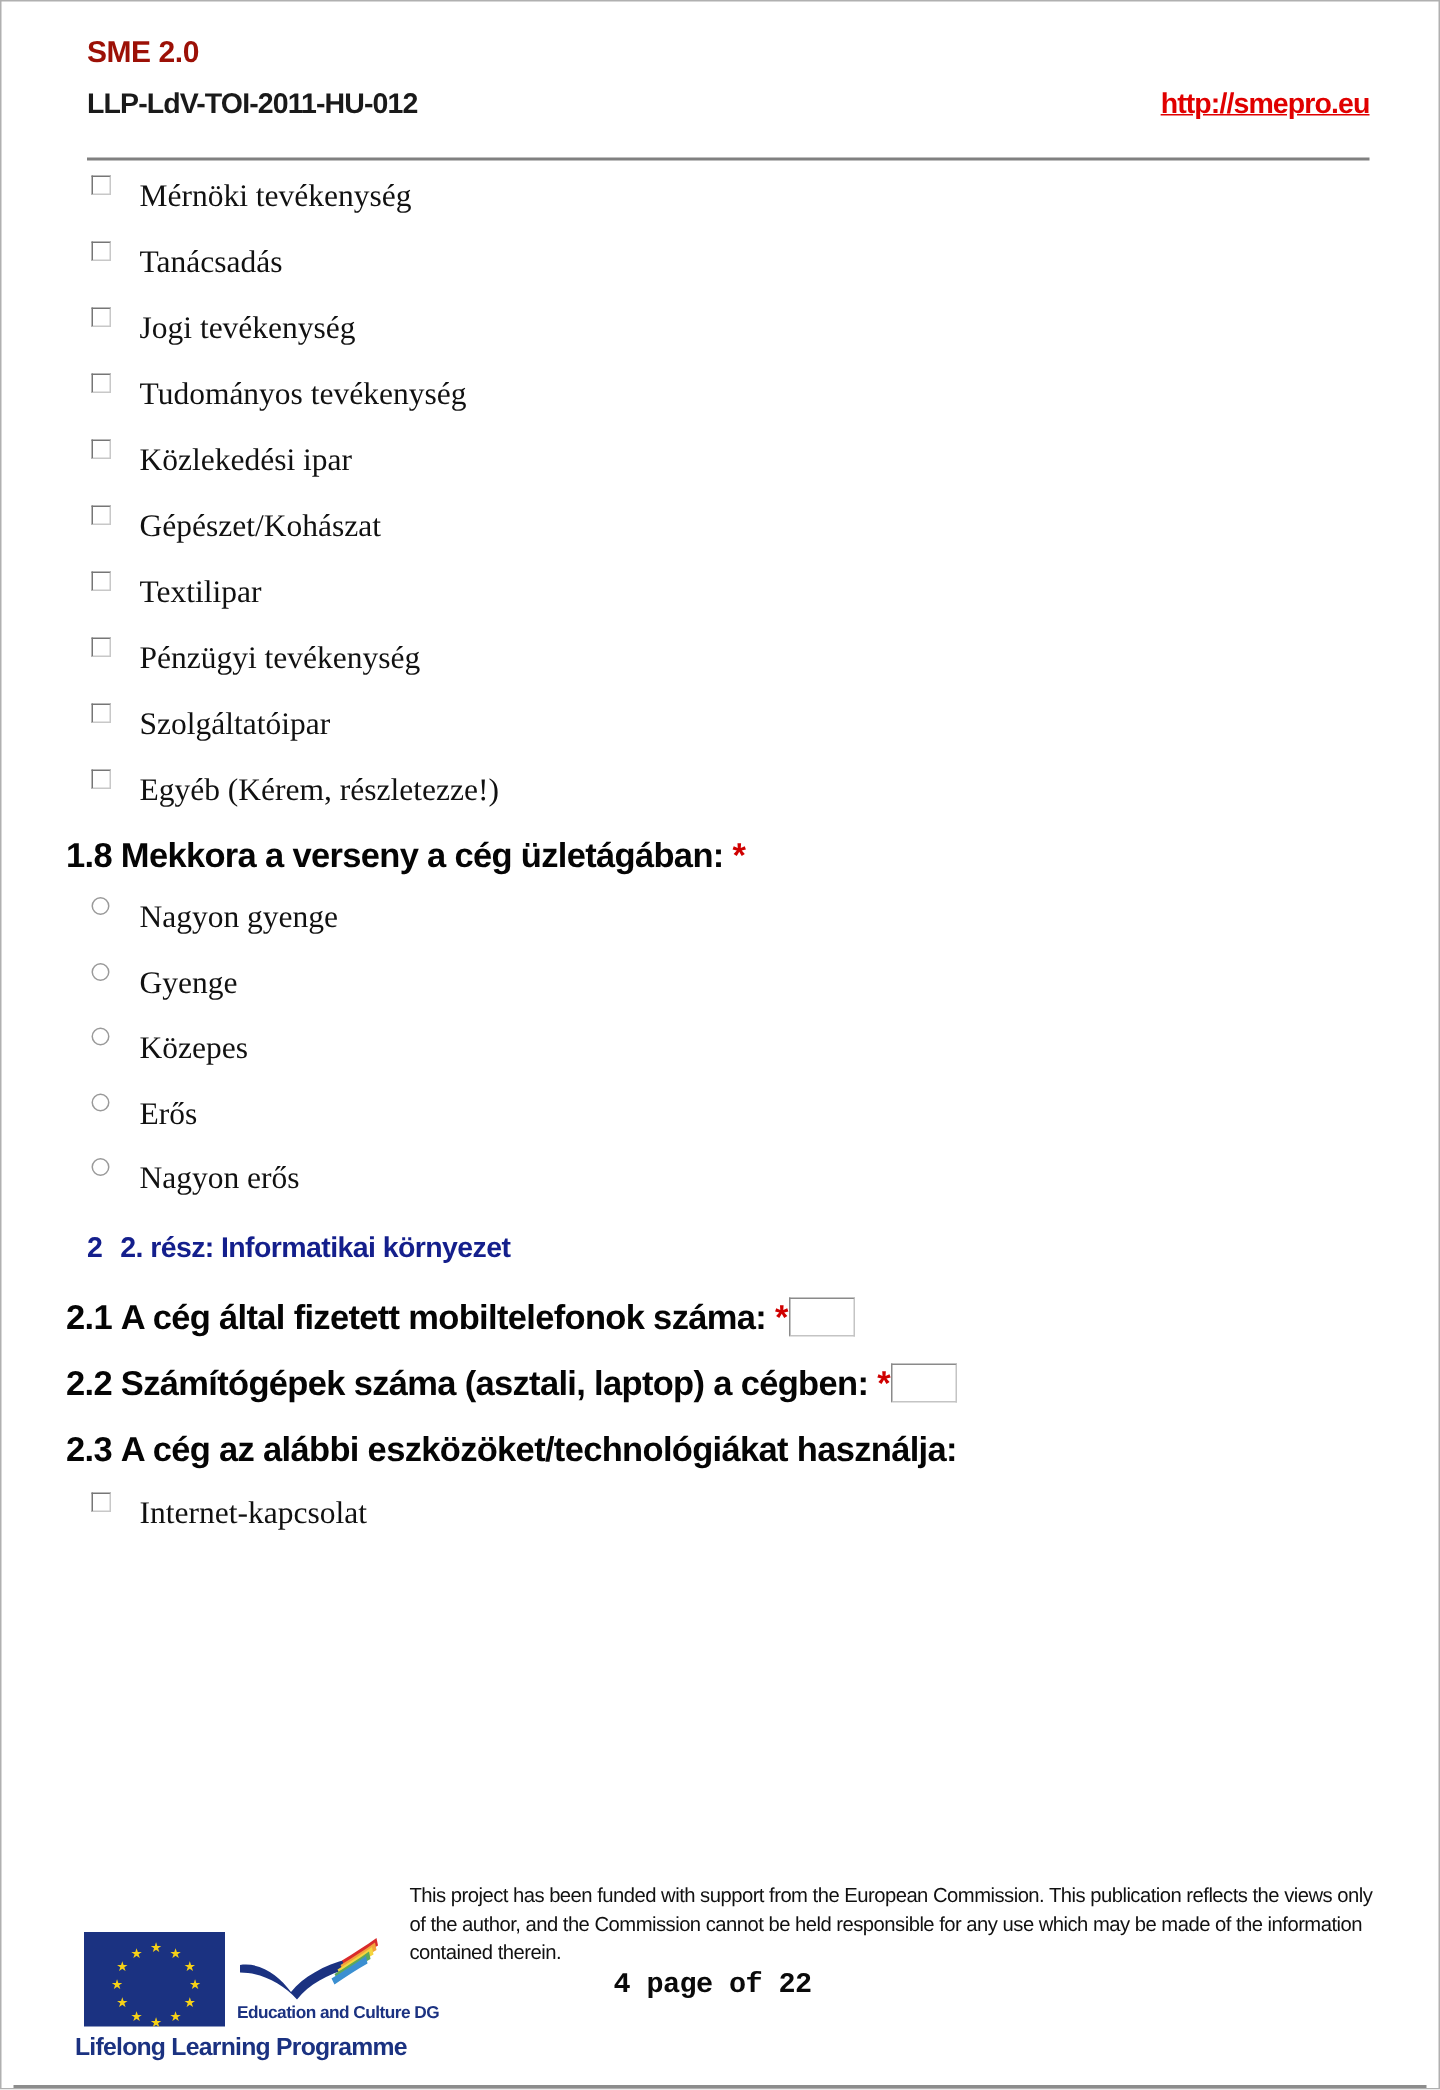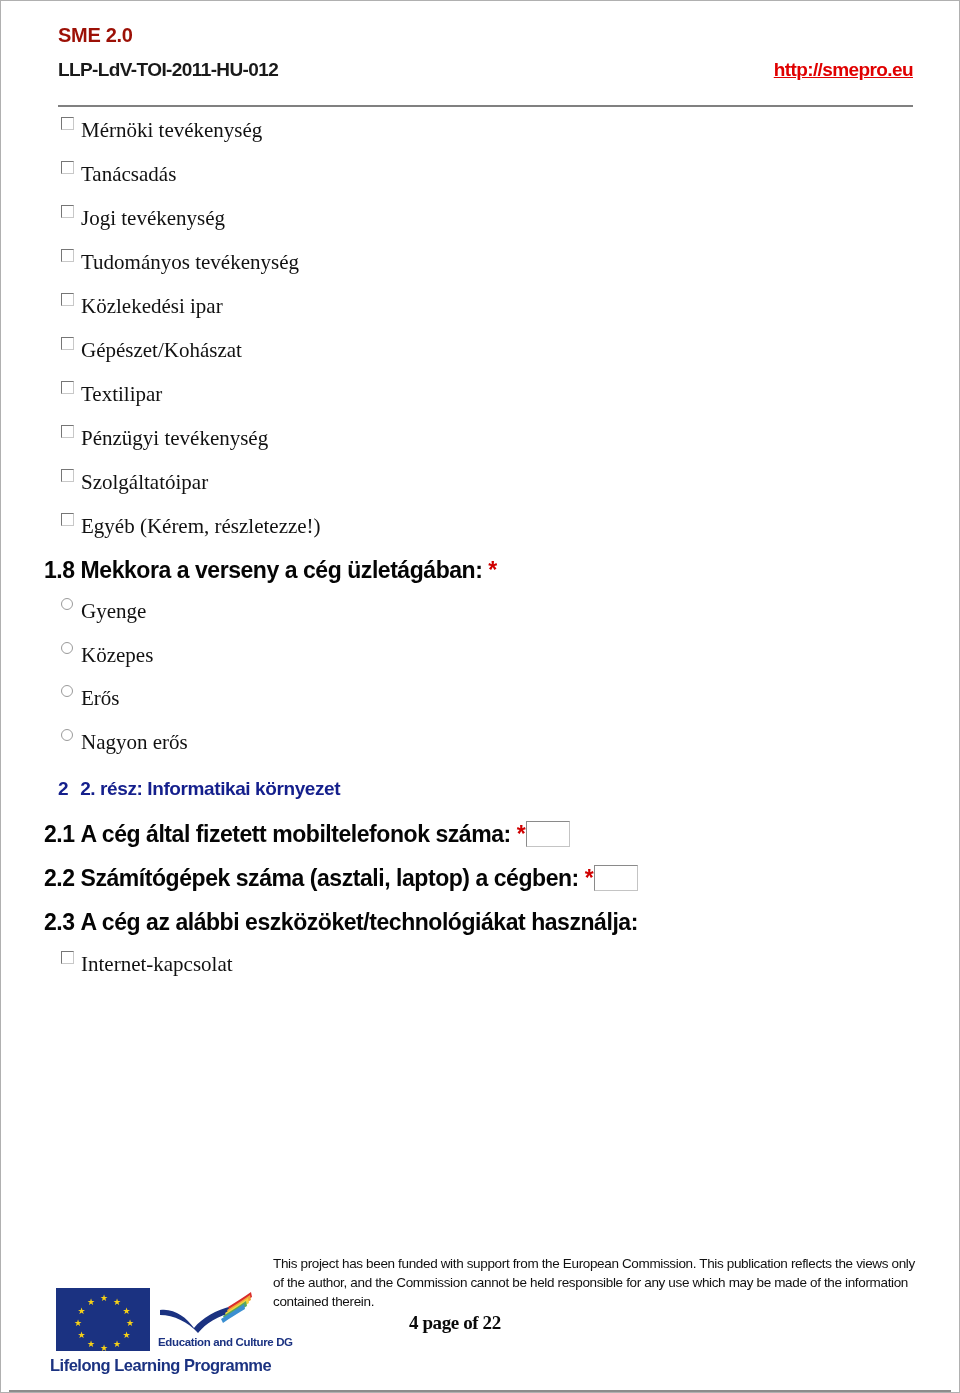--- a/index.html
+++ b/index.html
@@ -110,21 +110,21 @@
     width: 12px;
     height: 12px;
     box-sizing: border-box;
     background: #ffffff;
     border: 1px solid #9a9a9a;
     border-radius: 50%;
     cursor: pointer;
   }
   .opt-label {
     position: absolute;
-    left: 80px;
+    left: 92px;
     top: 8px;
     font-family: "Liberation Serif", serif;
     font-size: 21px;
     line-height: 26px;
     color: #111111;
     white-space: nowrap;
   }
 
   
   .q-head {
@@ -234,21 +234,21 @@
     font-family: "Liberation Sans", sans-serif;
     font-size: 13.5px;
     line-height: 19px;
     letter-spacing: -0.35px;
     color: #111111;
   }
   .pagenum {
     position: absolute;
     left: 408px;
     top: 68px;
-    font-family: Liberation Serif, serif;
+    font-family: Liberation Mono, monospace;
     font-weight: bold;
     font-size: 19px;
     letter-spacing: -0.4px;
     color: #0a0a0a;
     white-space: nowrap;
   }
   .footer-rule {
     position: absolute;
     left: 8px;
     top: 146px;
@@ -325,20 +325,24 @@
       </div>
 
     </div>
 
     <div class="q-head" style="margin-top:8px; margin-bottom:6px;">
       <span>1.8</span><span>&nbsp;</span><span>Mekkora a verseny a cég üzletágában:</span>
       <span class="req">*</span>
     </div>
 
     <div>
+      <div class="opt-row tight">
+        <span class="radio"></span>
+        <span class="opt-label">Nagyon gyenge</span>
+      </div>
       <div class="opt-row tight">
         <span class="radio"></span>
         <span class="opt-label">Gyenge</span>
       </div>
       <div class="opt-row tight">
         <span class="radio"></span>
         <span class="opt-label">Közepes</span>
       </div>
       <div class="opt-row tight">
         <span class="radio"></span>

